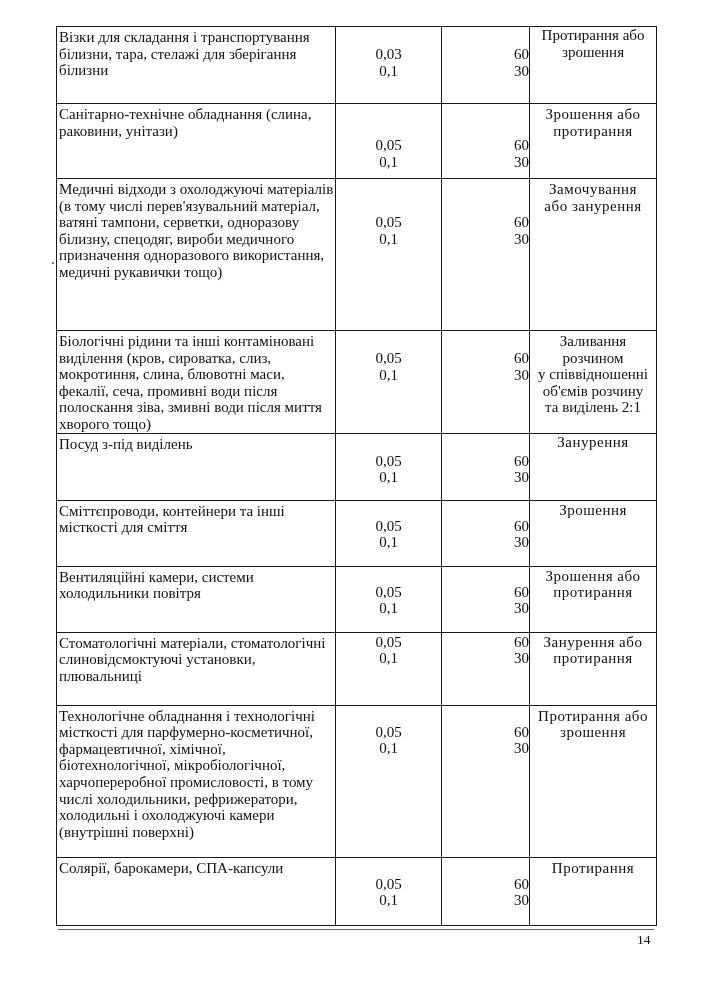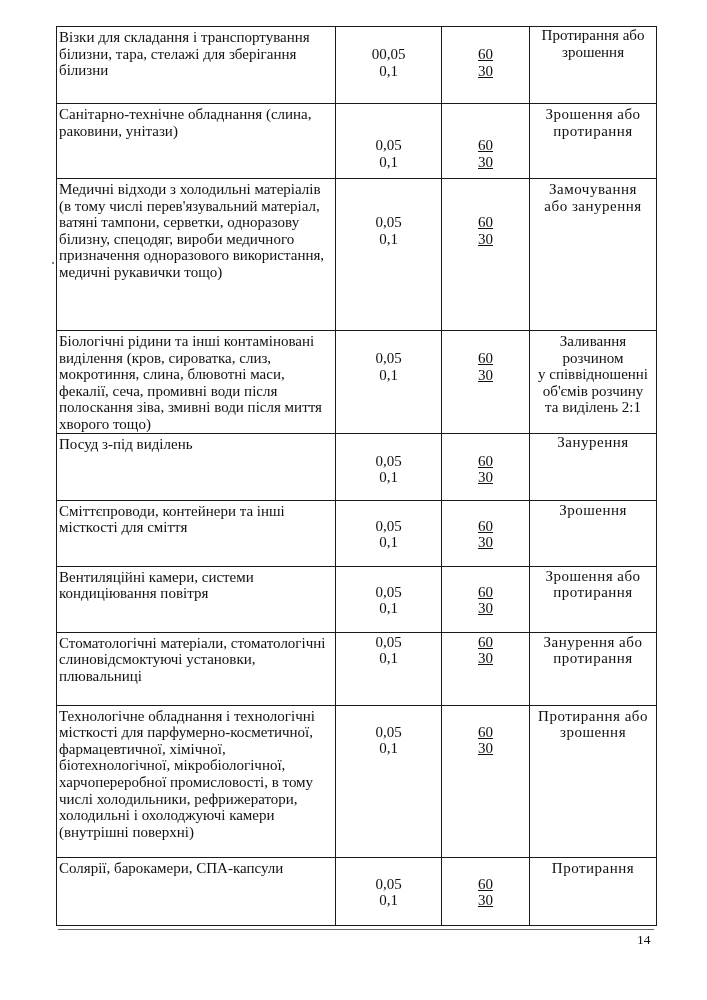--- a/index.html
+++ b/index.html
@@ -17,21 +17,21 @@
     font-size: 15px;
     line-height: 16.6px;
   }
   table.disinfect td {
     border: 1.3px solid #1a1a1a;
     vertical-align: top;
     padding: 0;
   }
   td.col-obj { width: 276px; padding: 2px 0 0 2px !important; }
   td.col-conc { width: 105px; text-align: center; }
-  td.col-time { width: 87px; text-align: center; text-decoration: underline; }
+  td.col-time { width: 87px; text-align: right; }
   td.col-method { width: 126px; text-align: center; padding-top: 0 !important; margin-top: 40px; }
   .obj-text { display: block; }
   .num-block { display: block; }
   .num-line { display: block; }
   .method-text { display: block; white-space: pre-line; }
   .method-wide { letter-spacing: 0.5px; }
   .bottom-rule {
     position: absolute; left: 58px; top: 929px; width: 596px; height: 1px;
     background: #333; opacity: 0.75;
   }
@@ -52,21 +52,21 @@
 
   <table class="disinfect">
     <tbody>
 
       <tr style="height:77px">
         <td class="col-obj">
             <span class="obj-text">Візки для складання і транспортування білизни, тара, стелажі для зберігання білизни</span>
           </td>
         <td class="col-conc">
             <span class="num-block" style="padding-top:19px">
-              <span class="num-line">00,05</span>
+              <span class="num-line">0,03</span>
               <span class="num-line">0,1</span>
             </span>
           </td>
         <td class="col-time">
             <span class="num-block" style="padding-top:19px">
               <span class="num-line">60</span>
               <span class="num-line">30</span>
             </span>
           </td>
         <td class="col-method">
@@ -92,21 +92,21 @@
             </span>
           </td>
         <td class="col-method">
             <span class="method-text method-wide" style="padding-top:2px">Зрошення або
 протирання</span>
           </td>
       </tr>
 
       <tr style="height:152px">
         <td class="col-obj">
-            <span class="obj-text">Медичні відходи з холодильні матеріалів (в тому числі перев'язувальний матеріал, ватяні тампони, серветки, одноразову білизну, спецодяг, вироби медичного призначення одноразового використання, медичні рукавички тощо)</span>
+            <span class="obj-text">Медичні відходи з охолоджуючі матеріалів (в тому числі перев'язувальний матеріал, ватяні тампони, серветки, одноразову білизну, спецодяг, вироби медичного призначення одноразового використання, медичні рукавички тощо)</span>
           </td>
         <td class="col-conc">
             <span class="num-block" style="padding-top:35px">
               <span class="num-line">0,05</span>
               <span class="num-line">0,1</span>
             </span>
           </td>
         <td class="col-time">
             <span class="num-block" style="padding-top:35px">
               <span class="num-line">60</span>
@@ -181,21 +181,21 @@
               <span class="num-line">30</span>
             </span>
           </td>
         <td class="col-method">
             <span class="method-text method-wide" style="padding-top:1px">Зрошення</span>
           </td>
       </tr>
 
       <tr style="height:66px">
         <td class="col-obj">
-            <span class="obj-text">Вентиляційні камери, системи кондиціювання  повітря</span>
+            <span class="obj-text">Вентиляційні камери, системи холодильники  повітря</span>
           </td>
         <td class="col-conc">
             <span class="num-block" style="padding-top:17px">
               <span class="num-line">0,05</span>
               <span class="num-line">0,1</span>
             </span>
           </td>
         <td class="col-time">
             <span class="num-block" style="padding-top:17px">
               <span class="num-line">60</span>

